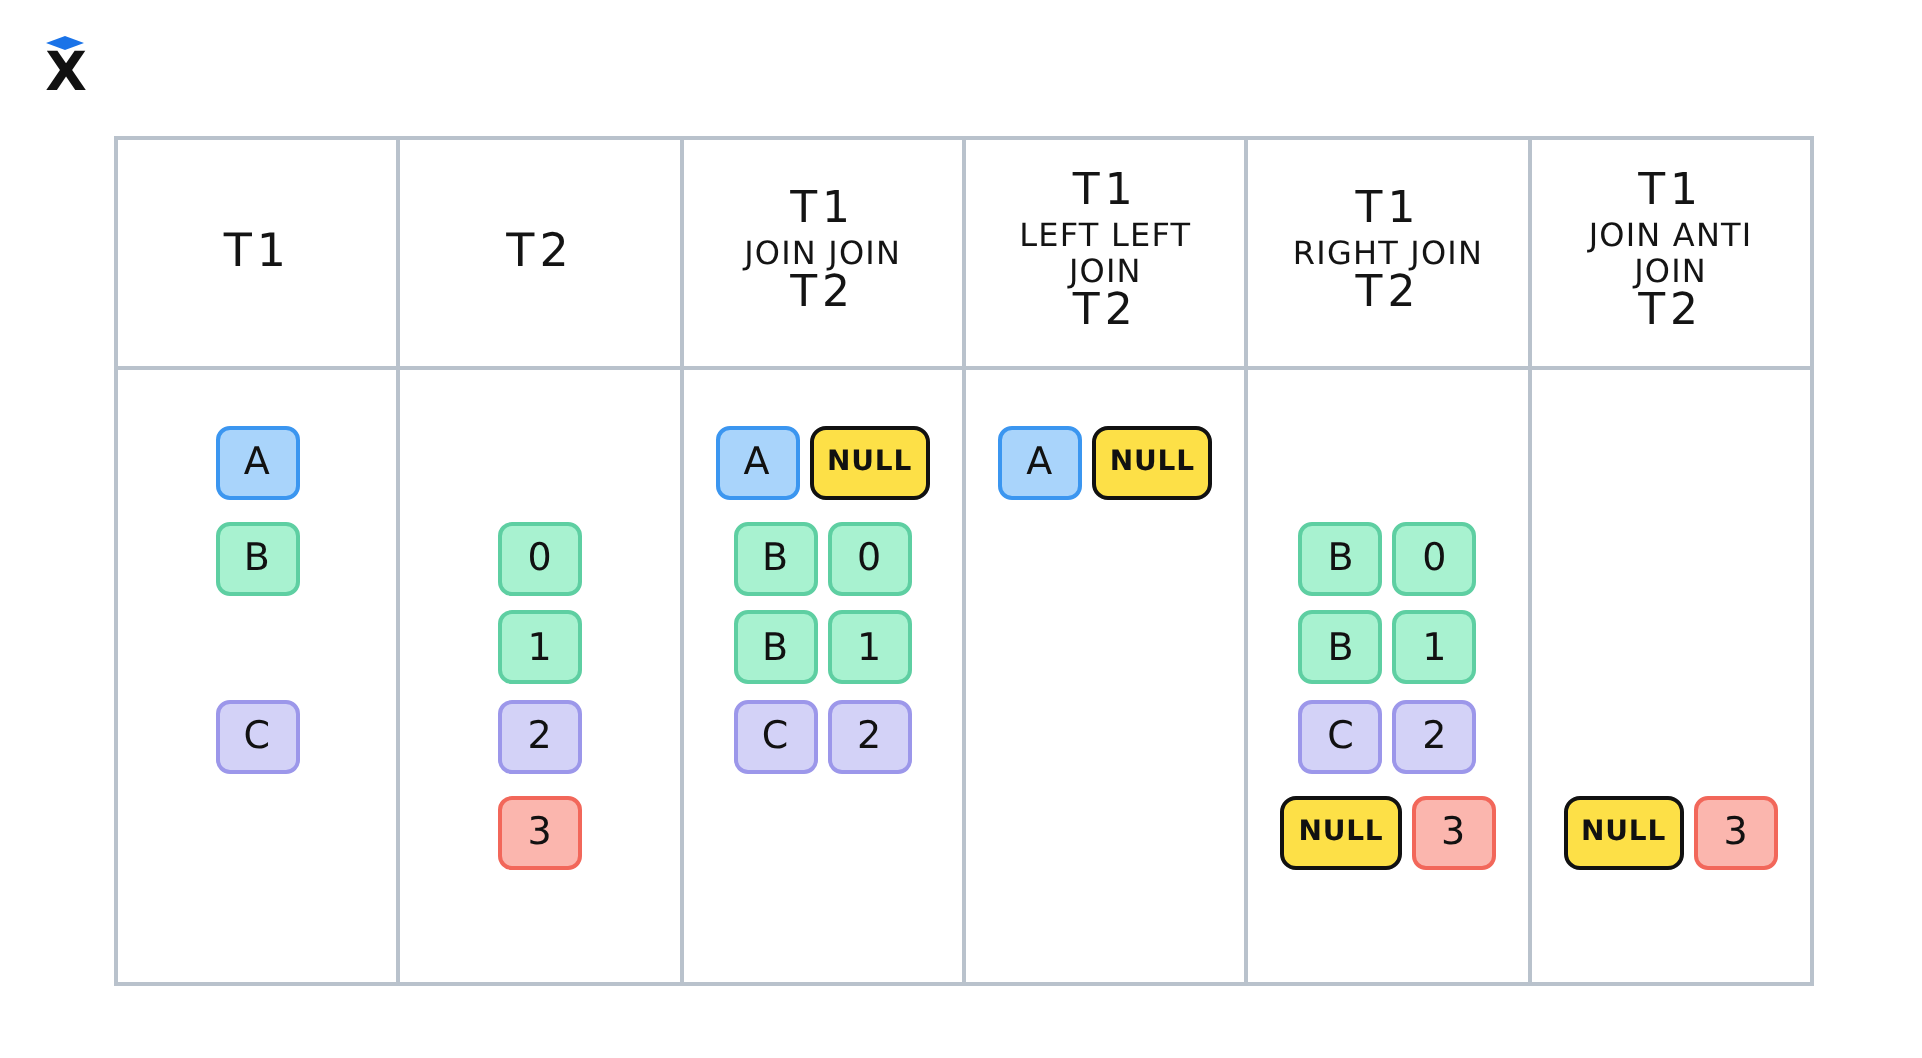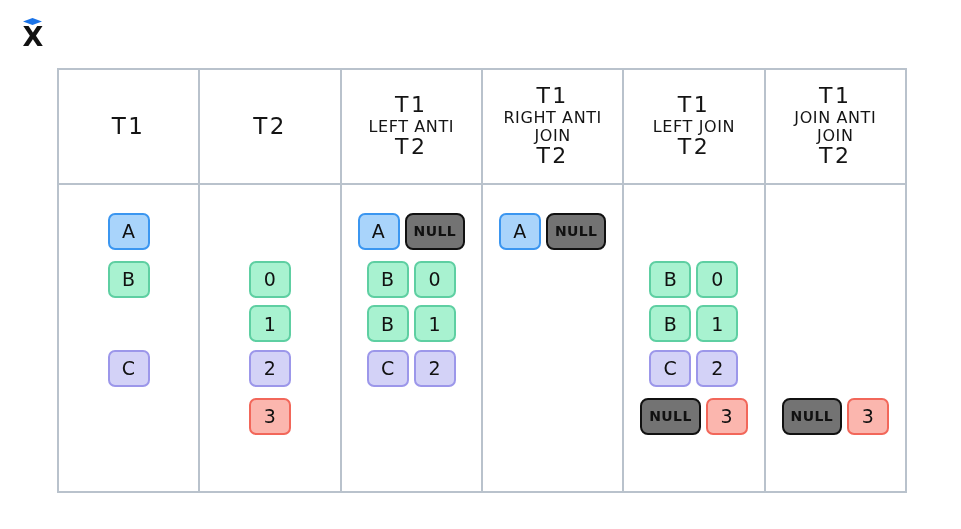--- a/index.html
+++ b/index.html
@@ -141,21 +141,21 @@
     font-family: "DejaVu Sans", sans-serif;
     font-size: 19px;
     color: #111111;
     letter-spacing: 0.5px;
   }
   .chip.blue   { background: #a9d4fb; border-color: #3b96f0; }
   .chip.green  { background: #a8f2d0; border-color: #62ceа2; border-color: #5ecfa2; }
   .chip.purple { background: #d3d2f7; border-color: #9c97ea; }
   .chip.red    { background: #fbb6ae; border-color: #f2675a; }
   .chip.nullbox {
-    background: #737373;
+    background: #fde047;
     border: 2.5px solid #111111;
     border-radius: 8px;
     font-size: 14px;
     font-weight: bold;
     letter-spacing: 0.4px;
     min-width: 46px;
   }
   .chip.empty {
     background: transparent;
     border-color: transparent;
@@ -178,36 +178,36 @@
         </div>
       </div>
       <div class="col">
         <div class="head-cell single">
           <div class="head-line big">T2</div>
         </div>
       </div>
       <div class="col">
         <div class="head-cell">
           <div class="head-line big">T1</div>
-          <div class="head-line small">LEFT ANTI</div>
+          <div class="head-line small">JOIN JOIN</div>
           <div class="head-line big">T2</div>
         </div>
       </div>
       <div class="col">
         <div class="head-cell">
           <div class="head-line big">T1</div>
-          <div class="head-line small">RIGHT ANTI</div>
+          <div class="head-line small">LEFT LEFT</div>
           <div class="head-line small">JOIN</div>
           <div class="head-line big">T2</div>
         </div>
       </div>
       <div class="col">
         <div class="head-cell">
           <div class="head-line big">T1</div>
-          <div class="head-line small">LEFT JOIN</div>
+          <div class="head-line small">RIGHT JOIN</div>
           <div class="head-line big">T2</div>
         </div>
       </div>
       <div class="col">
         <div class="head-cell">
           <div class="head-line big">T1</div>
           <div class="head-line small">JOIN ANTI</div>
           <div class="head-line small">JOIN</div>
           <div class="head-line big">T2</div>
         </div>

